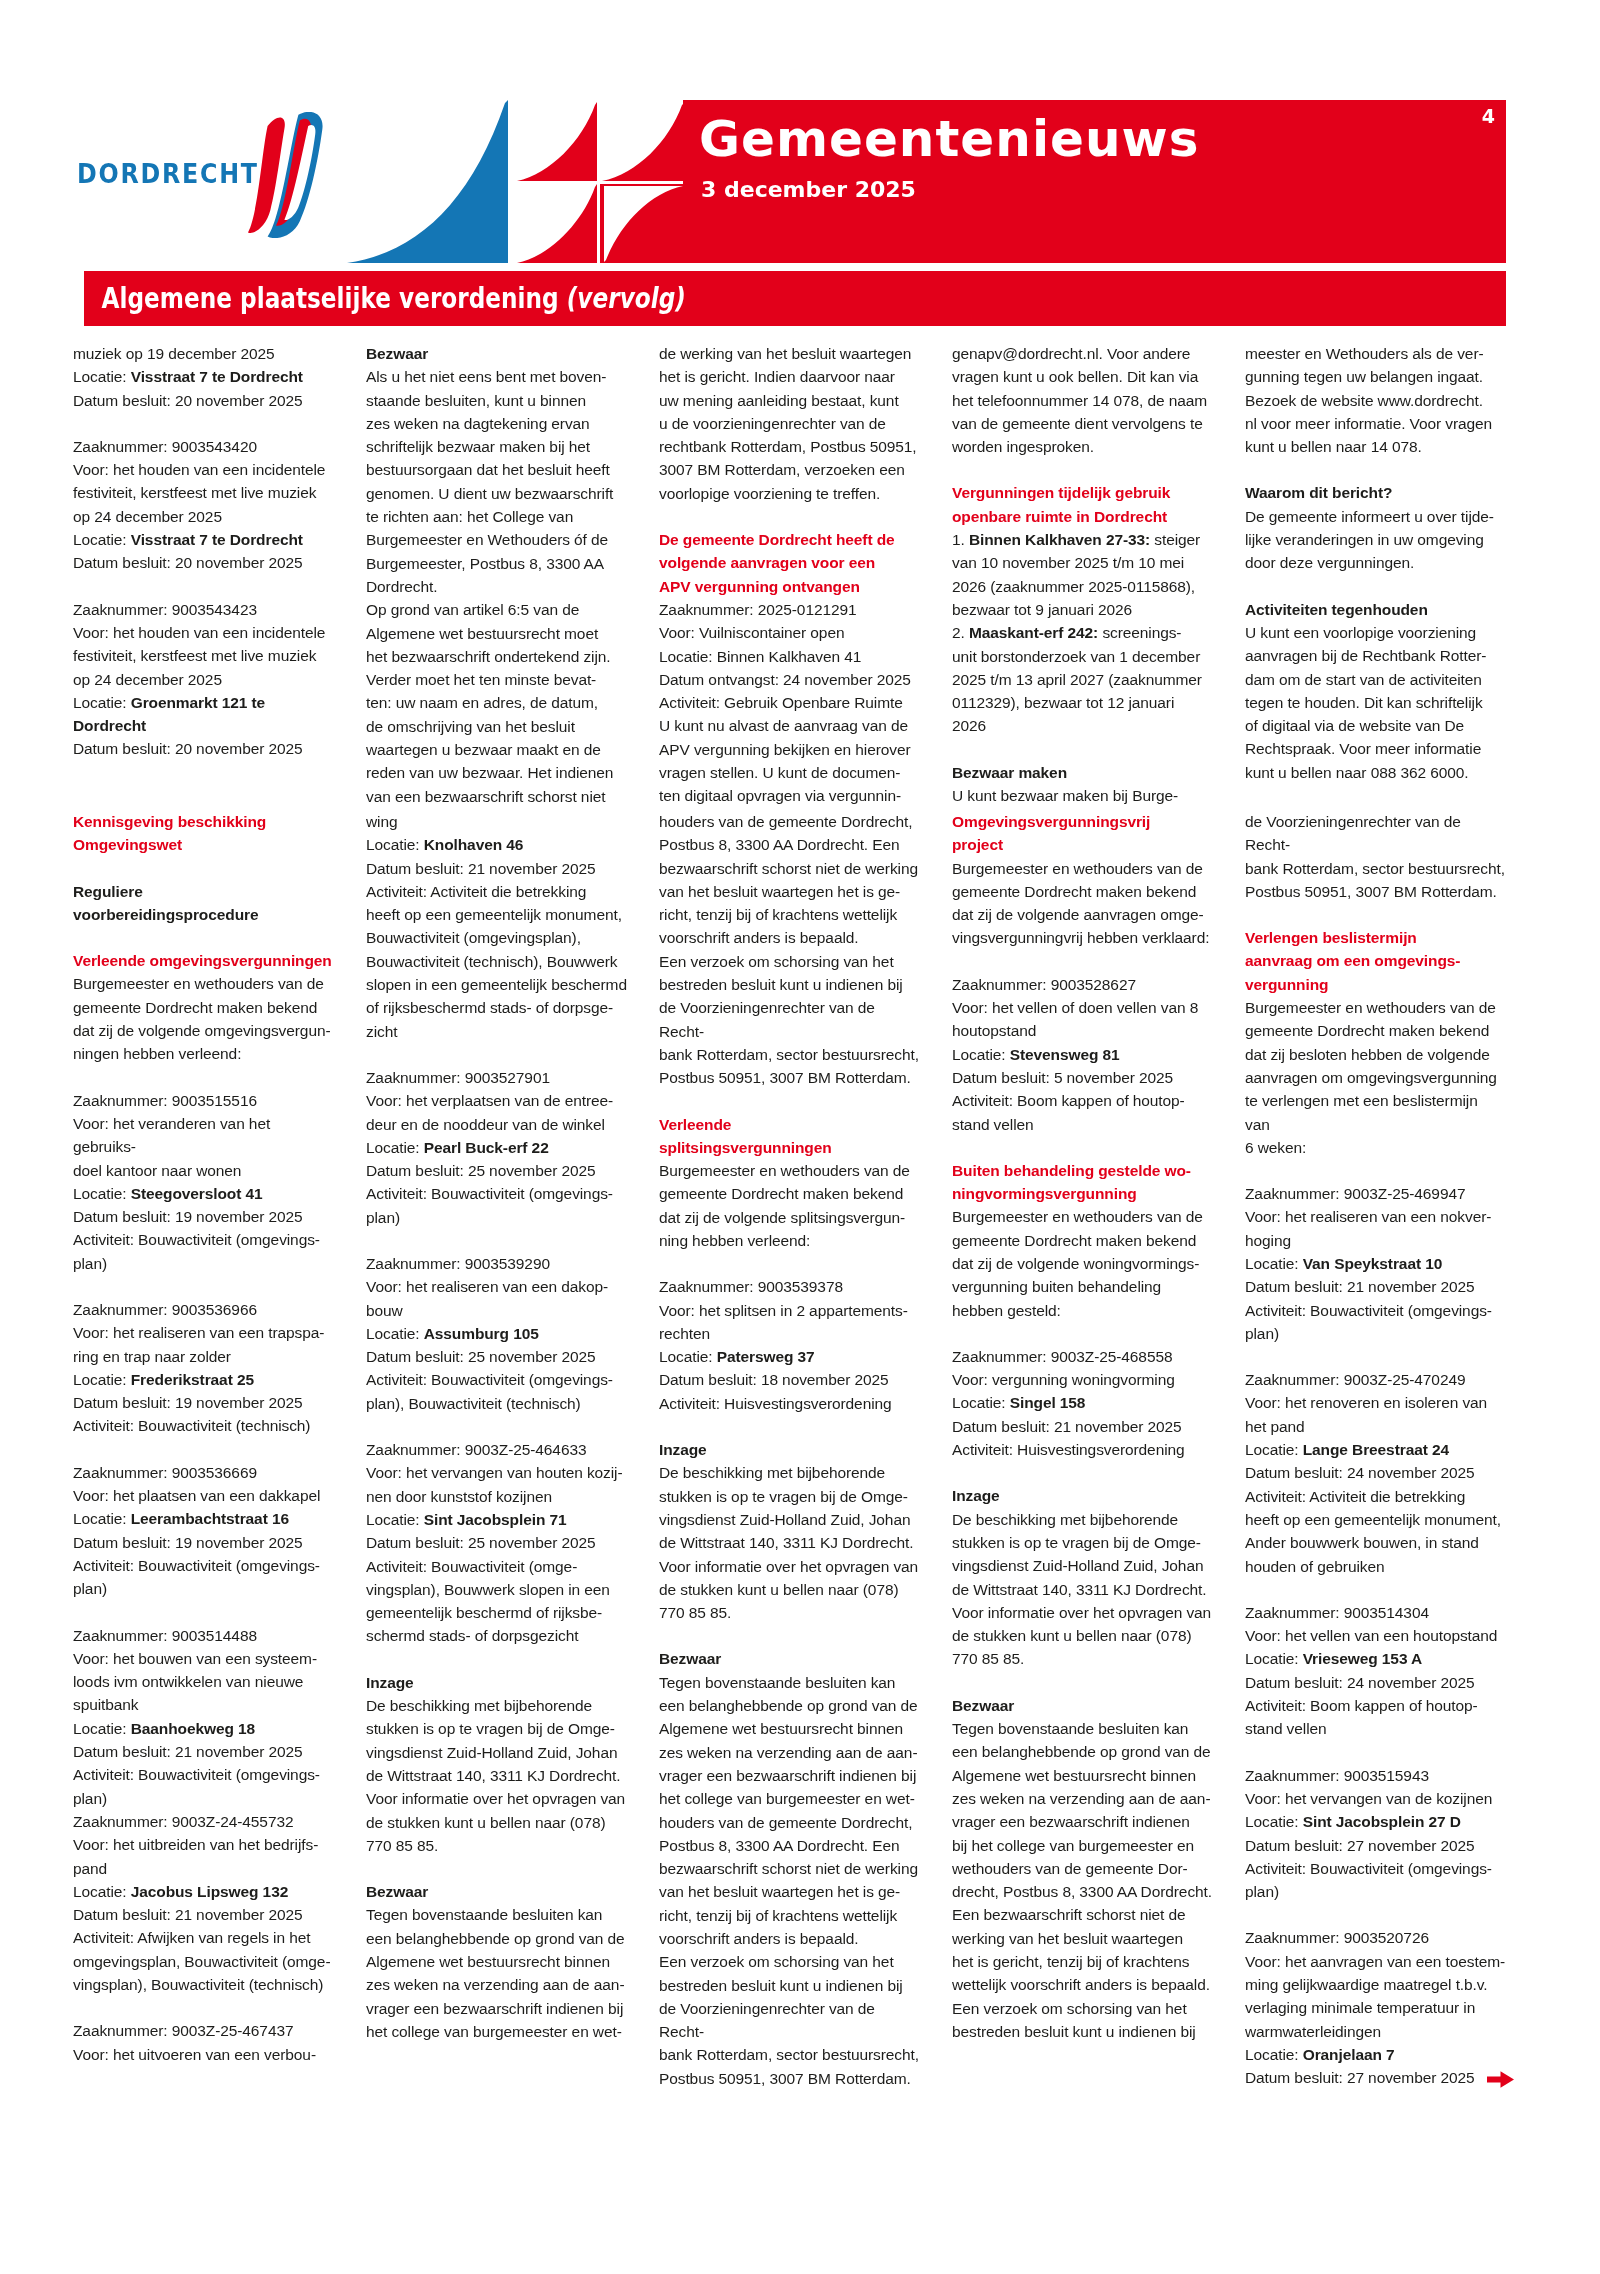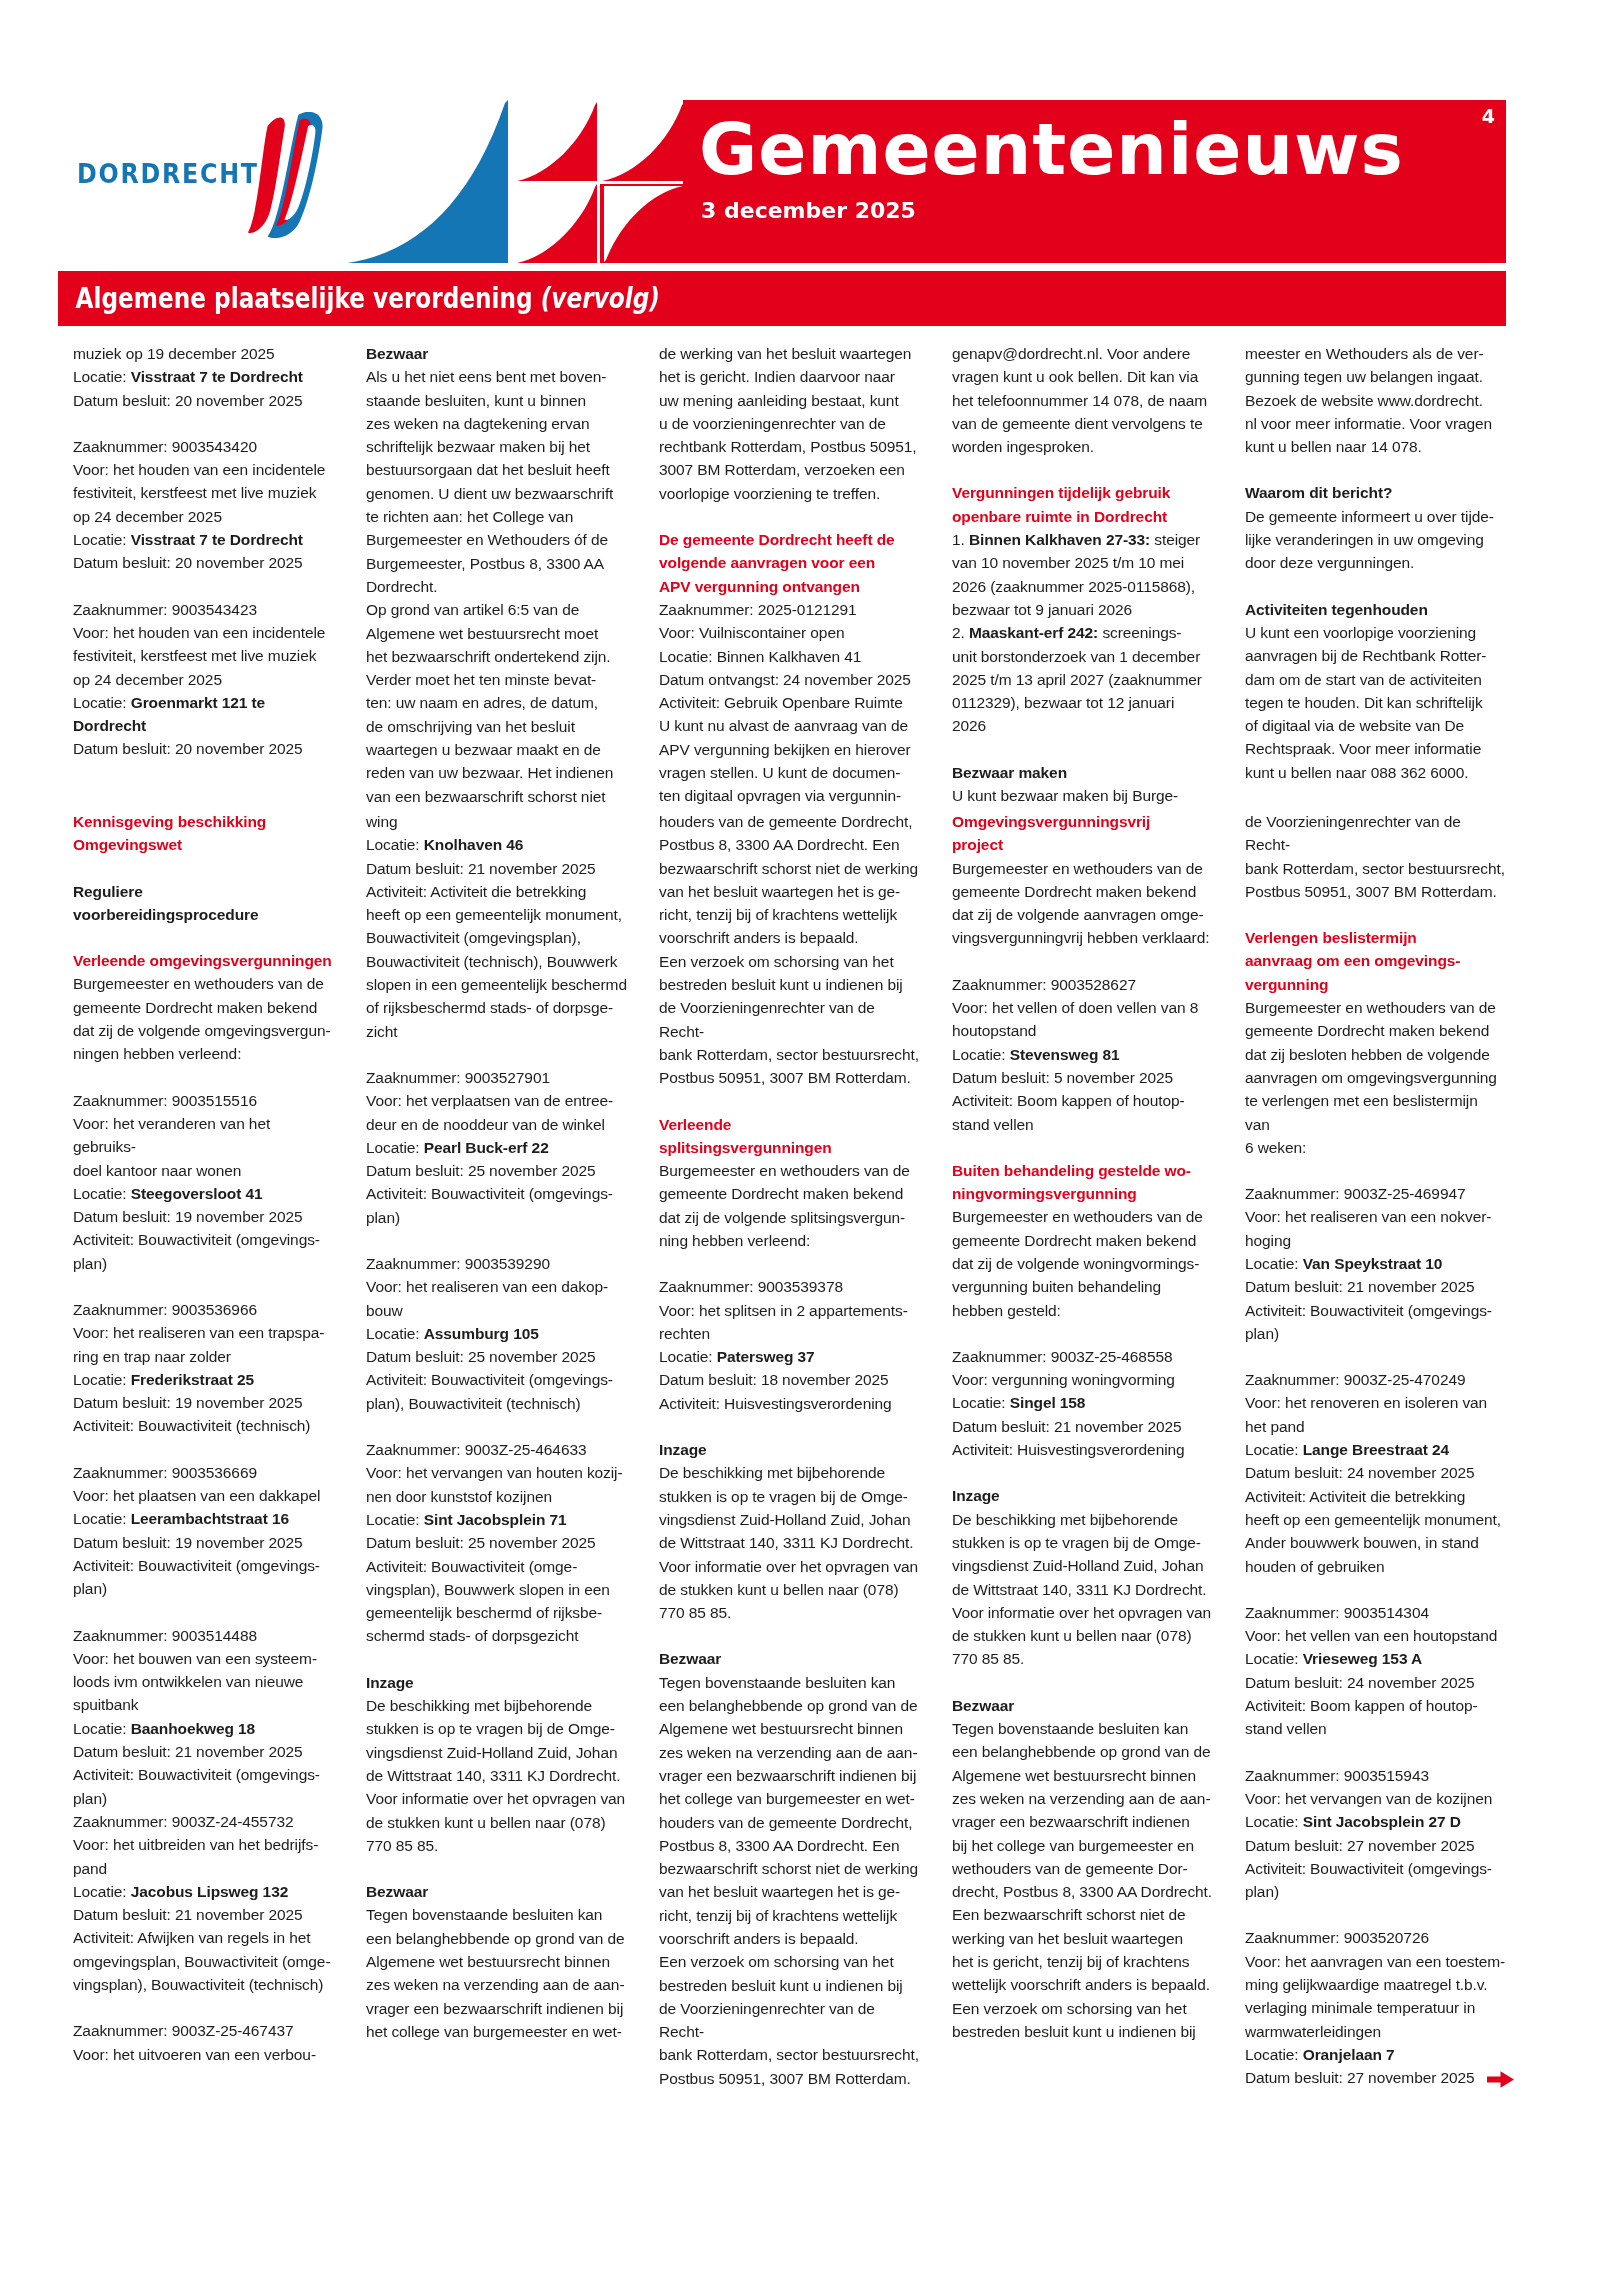--- a/index.html
+++ b/index.html
@@ -19,36 +19,36 @@
     letter-spacing:2px; transform:scaleX(.88); transform-origin:left center;
   }
   .flame-svg { position:absolute; left:246px; top:112px; }
   .deco-svg  { position:absolute; left:345px; top:95px; }
   .masthead {
     position:absolute; left:683px; top:100px; width:823px; height:163px;
     background:#e2001a; color:#fff; box-sizing:border-box;
   }
   .m-title {
     font-family:"DejaVu Sans", sans-serif;
-    font-size:71px; font-weight:bold; line-height:1;
+    font-size:50px; font-weight:bold; line-height:1;
     margin:14px 0 0 16px; letter-spacing:1px; white-space:nowrap;
   }
   .m-date {
     font-family:"DejaVu Sans", sans-serif;
     font-size:22px; font-weight:bold; margin:13px 0 0 18px;
   }
   .m-page {
     position:absolute; top:5px; right:11px;
     font-family:"DejaVu Sans", sans-serif;
     font-size:19px; font-weight:bold; color:#fff;
   }
 
   
   .band {
-    margin:0 94px 0 58px; height:55px; background:#e2001a; color:#fff;
+    margin:0 94px 0 84px; height:55px; background:#e2001a; color:#fff;
     box-sizing:border-box; overflow:hidden;
   }
   .band-inner {
     font-family:"DejaVu Sans", sans-serif;
     font-weight:bold; font-size:29px; line-height:55px; padding-left:22px;
     transform:scaleX(.8); transform-origin:left center; white-space:nowrap;
   }
   .band em { font-style:italic; }
   .band.second { margin-top:29px; }
 

